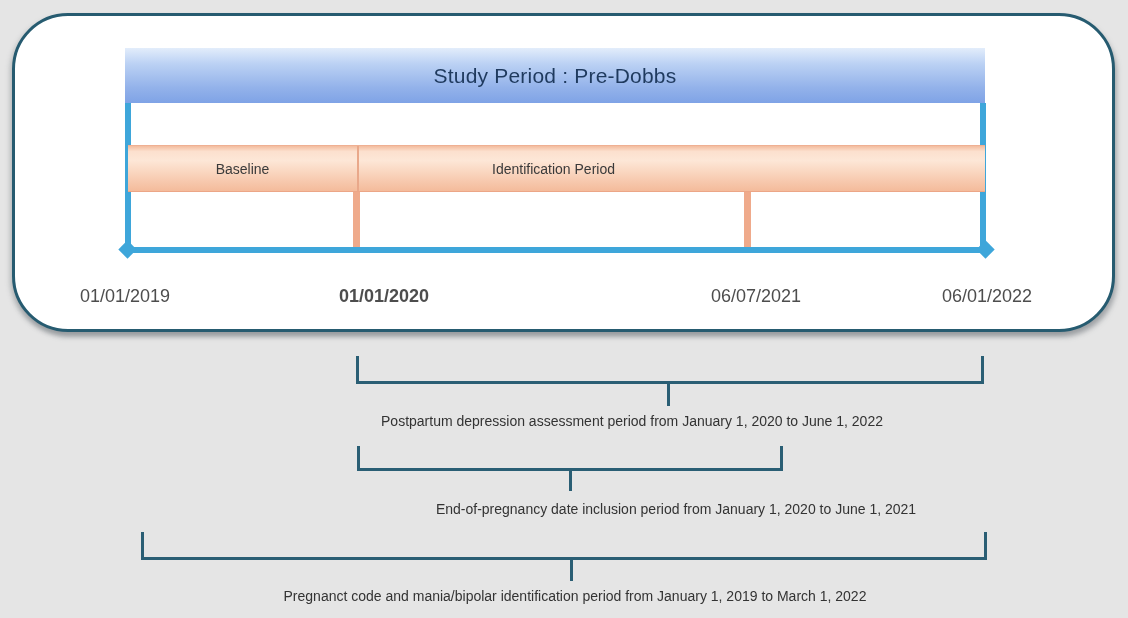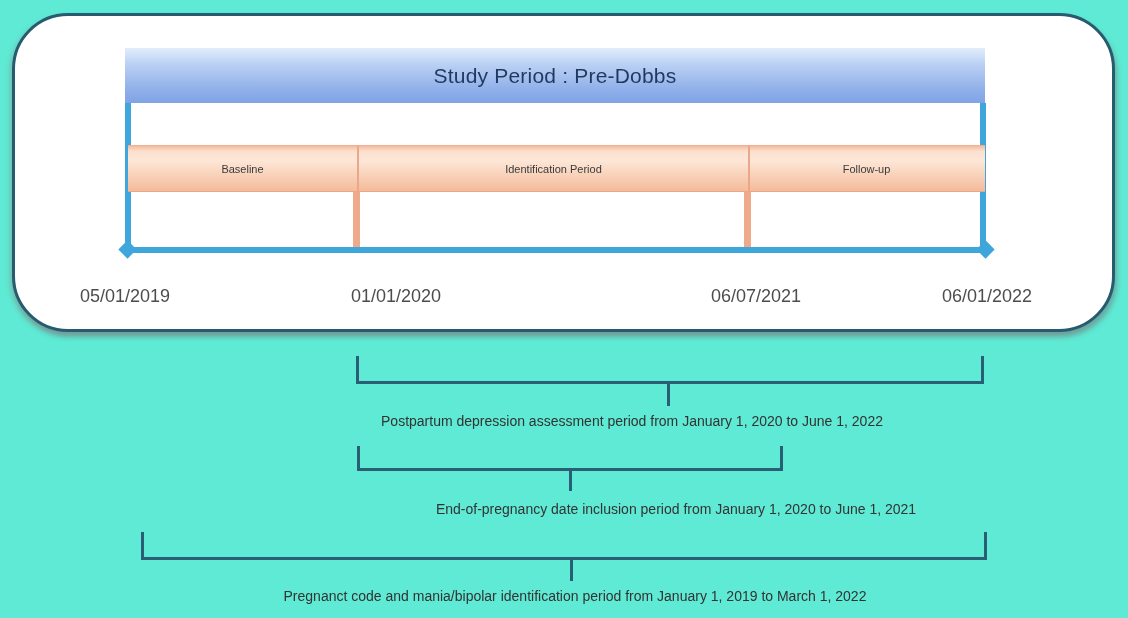--- a/index.html
+++ b/index.html
@@ -1,17 +1,17 @@
 <!DOCTYPE html>
 <html><head>
 <meta charset="utf-8">
 <style>
   html,body{margin:0;padding:0;background:#ffffff;}
   body{font-family:"Liberation Sans", sans-serif; -webkit-font-smoothing:antialiased;}
-  #stage{position:relative;width:1128px;height:618px;background:#5eead4;overflow:hidden;}
+  #stage{position:relative;width:1128px;height:618px;background:#e5e5e5;overflow:hidden;}
 
   
   .panel{
     position:absolute;left:12px;top:13px;width:1097px;height:313px;
     background:#ffffff;border:3px solid #265b70;border-radius:56px;
     box-shadow:2px 5px 5px rgba(115,120,125,0.55), -3px 3px 4px rgba(140,145,150,0.35);
   }
 
   
   .study-header{
@@ -28,42 +28,42 @@
 
   
   .phase-bar{
     position:absolute;left:128px;top:145px;width:857px;height:47px;
     background:linear-gradient(180deg,#f3bc9e 0%,#fce0ce 12%,#fde7d7 32%,#f8ceb5 70%,#f4bb9b 100%);
     border-top:1px solid #efb093;border-bottom:1px solid #eca687;
     box-sizing:border-box;display:flex;
   }
   .phase-seg{
     display:flex;align-items:center;justify-content:center;
-    color:#3a3a3a;font-size:11px;box-sizing:border-box;
+    color:#3a3a3a;font-size:14px;box-sizing:border-box;
   }
   .phase-seg + .phase-seg{border-left:2px solid #e9a88a;text-align:center;}
   .seg-1{width:229px;}
   .seg-2{width:391px;}
   .seg-3{width:235px;}
 
   
   .otick{position:absolute;width:7px;top:192px;height:58px;background:#efaa8b;}
   .otick.t1{left:353px;}
   .otick.t2{left:744px;}
 
   
   .timeline{position:absolute;left:125px;top:247px;width:866px;height:6px;background:#3ea6da;}
   .diamond{position:absolute;width:13px;height:13px;background:#3ea6da;transform:rotate(45deg);top:243px;}
   .diamond.start{left:121px;}
   .diamond.end{left:979px;}
 
   
   .date{position:absolute;top:286px;transform:translateX(-50%);
     color:#4d4d4d;font-size:18px;white-space:nowrap;}
-  .d1{left:125px;} .d2{left:396px;} .d3{left:756px;} .d4{left:987px;text-align:right;}
+  .d1{left:125px;} .d2{left:384px;font-weight:bold;} .d3{left:756px;} .d4{left:987px;text-align:right;}
 
   
   .bk{position:absolute;background:#2a5e74;}
   .bk.h{height:3px;}
   .bk.v{width:3px;}
 
   
   .b1-h{left:356px;top:381px;width:628px;}
   .b1-l{left:356px;top:356px;height:28px;}
   .b1-r{left:981px;top:356px;height:28px;}
@@ -104,30 +104,27 @@
   <div class="otick t1"></div>
   <div class="otick t2"></div>
 
   <div class="phase-bar">
     <div class="phase-seg seg-1">
       <span>Baseline</span>
     </div>
     <div class="phase-seg seg-2">
       <span>Identification Period</span>
     </div>
-    <div class="phase-seg seg-3">
-      <span>Follow-up</span>
-    </div>
   </div>
 
   <div class="timeline"></div>
   <div class="diamond start"></div>
   <div class="diamond end"></div>
 
-  <div class="date d1">05/01/2019</div>
+  <div class="date d1">01/01/2019</div>
   <div class="date d2">01/01/2020</div>
   <div class="date d3">06/07/2021</div>
   <div class="date d4">06/01/2022</div>
 
   <div class="bk h b1-h"></div>
   <div class="bk v b1-l"></div>
   <div class="bk v b1-r"></div>
   <div class="bk v b1-m"></div>
   <div class="anno a1">Postpartum depression assessment period from January 1, 2020 to June 1, 2022</div>
 

